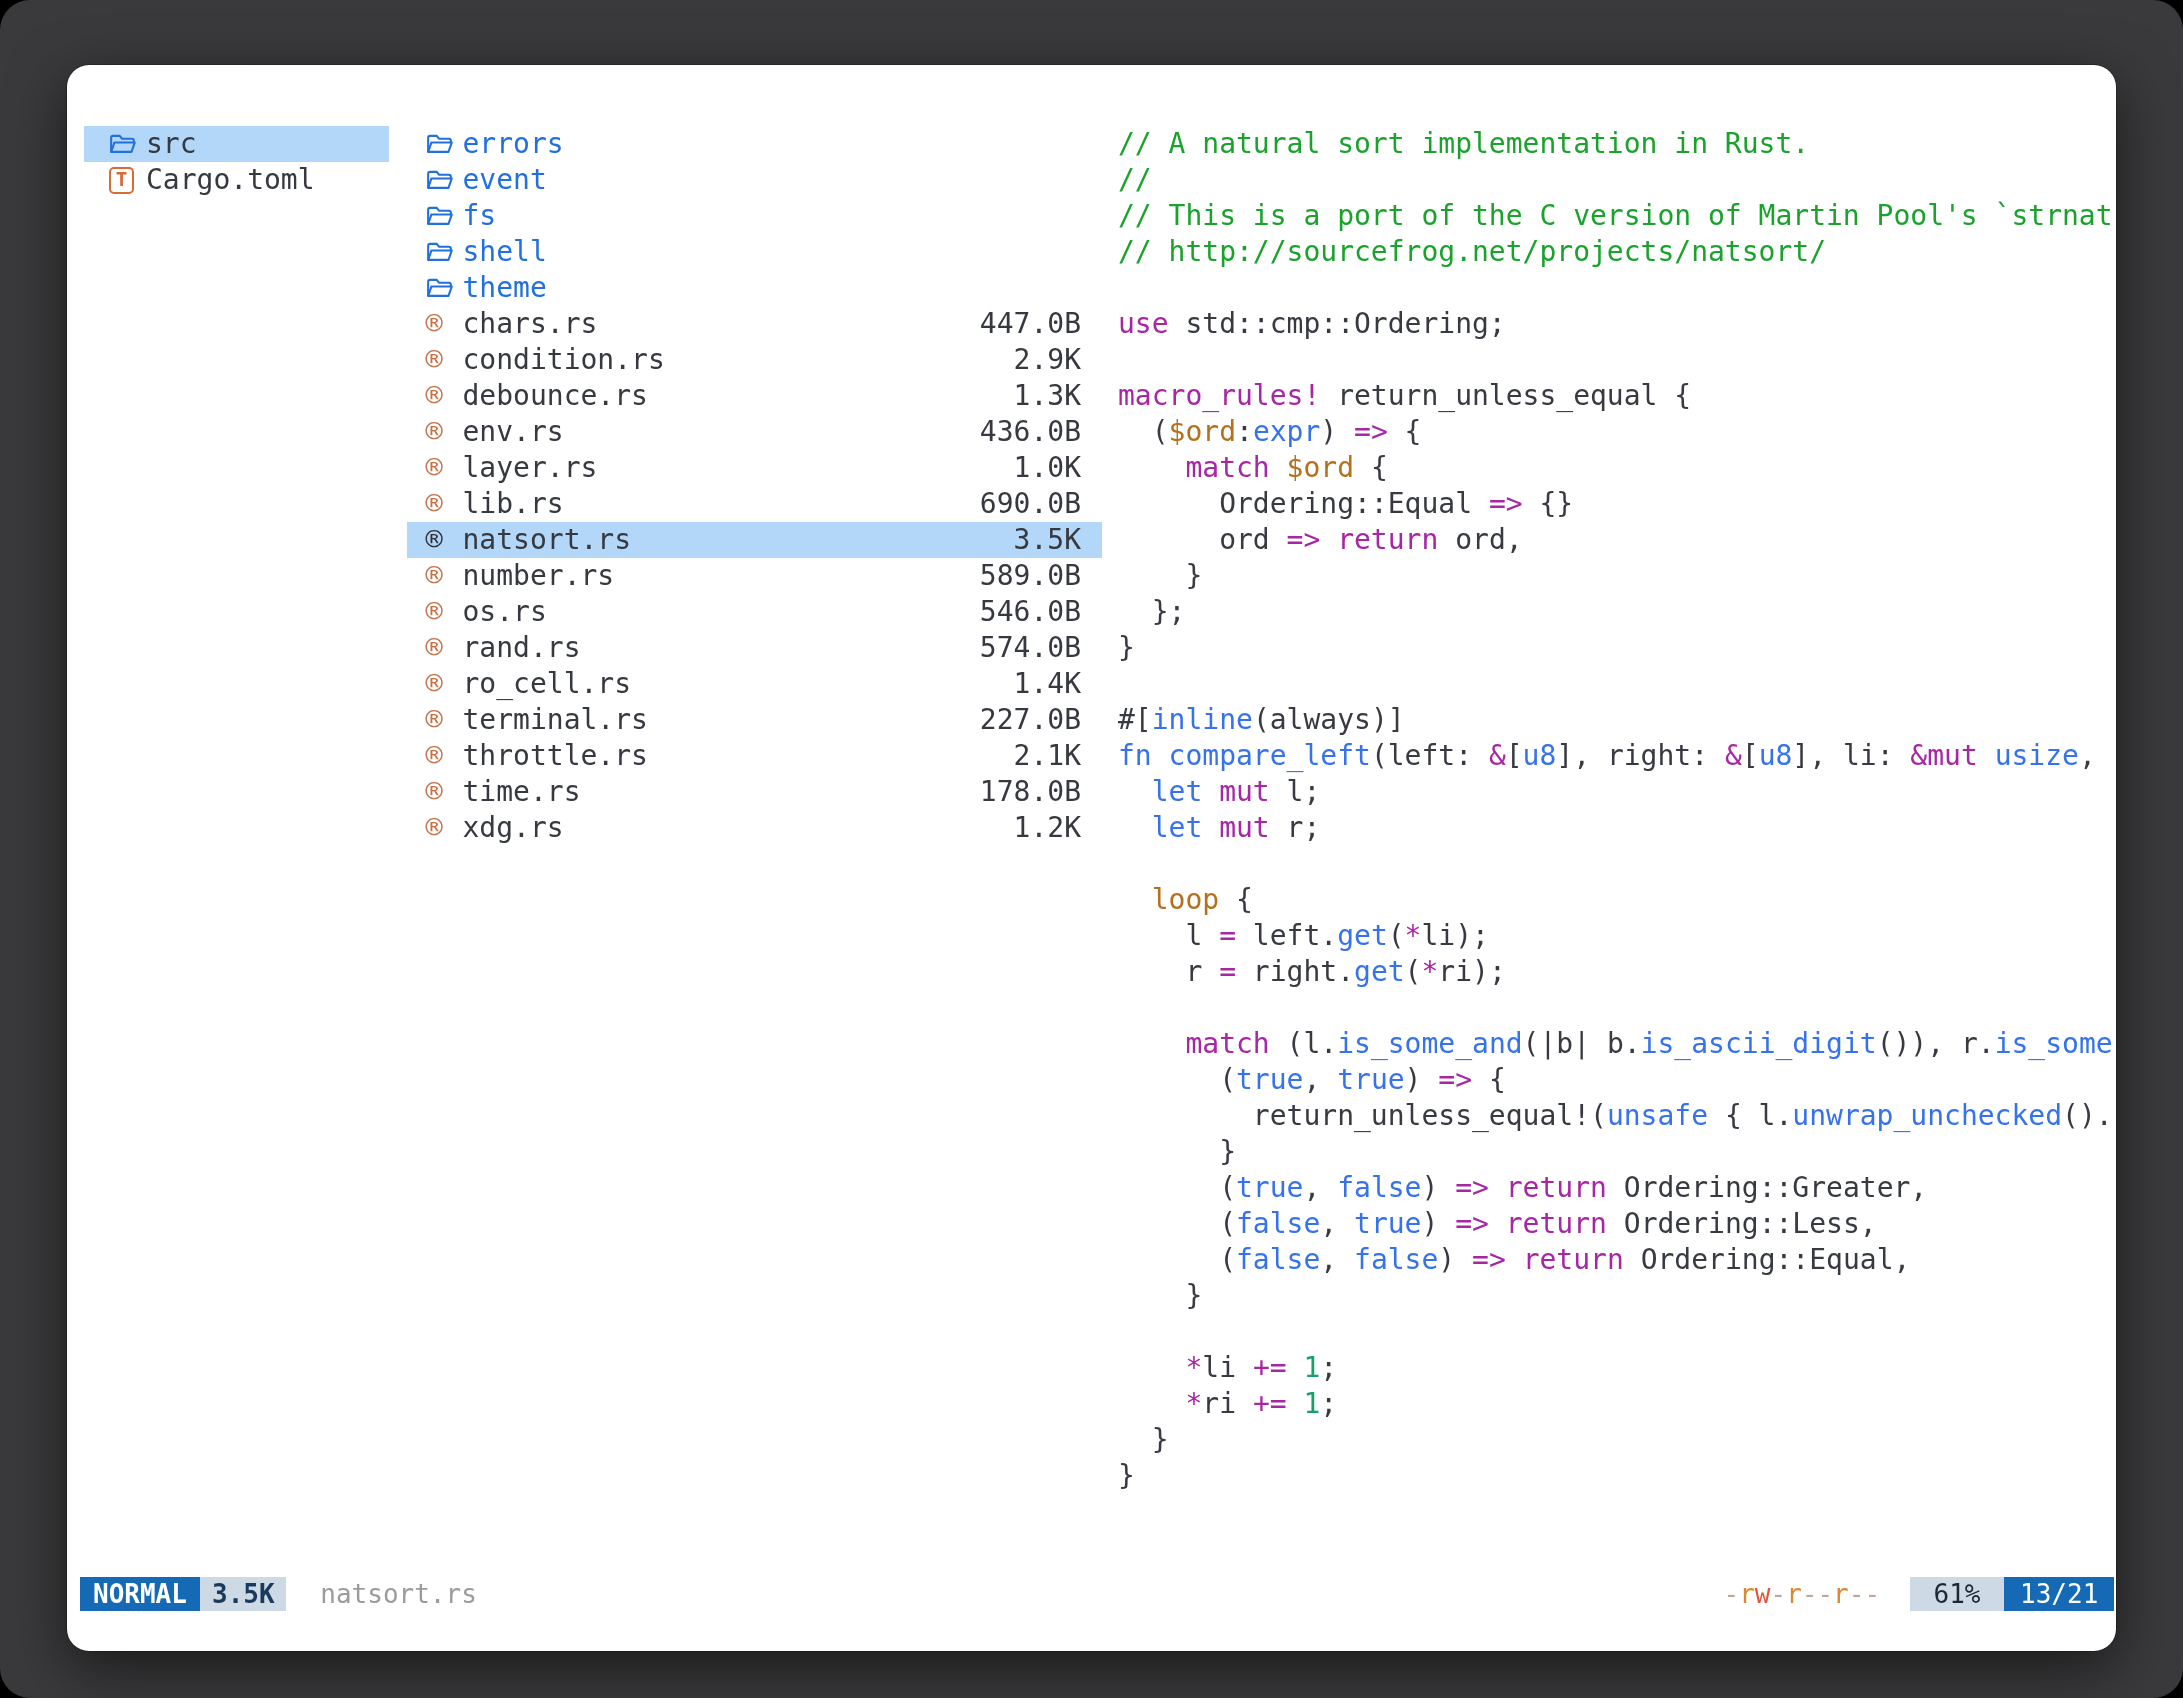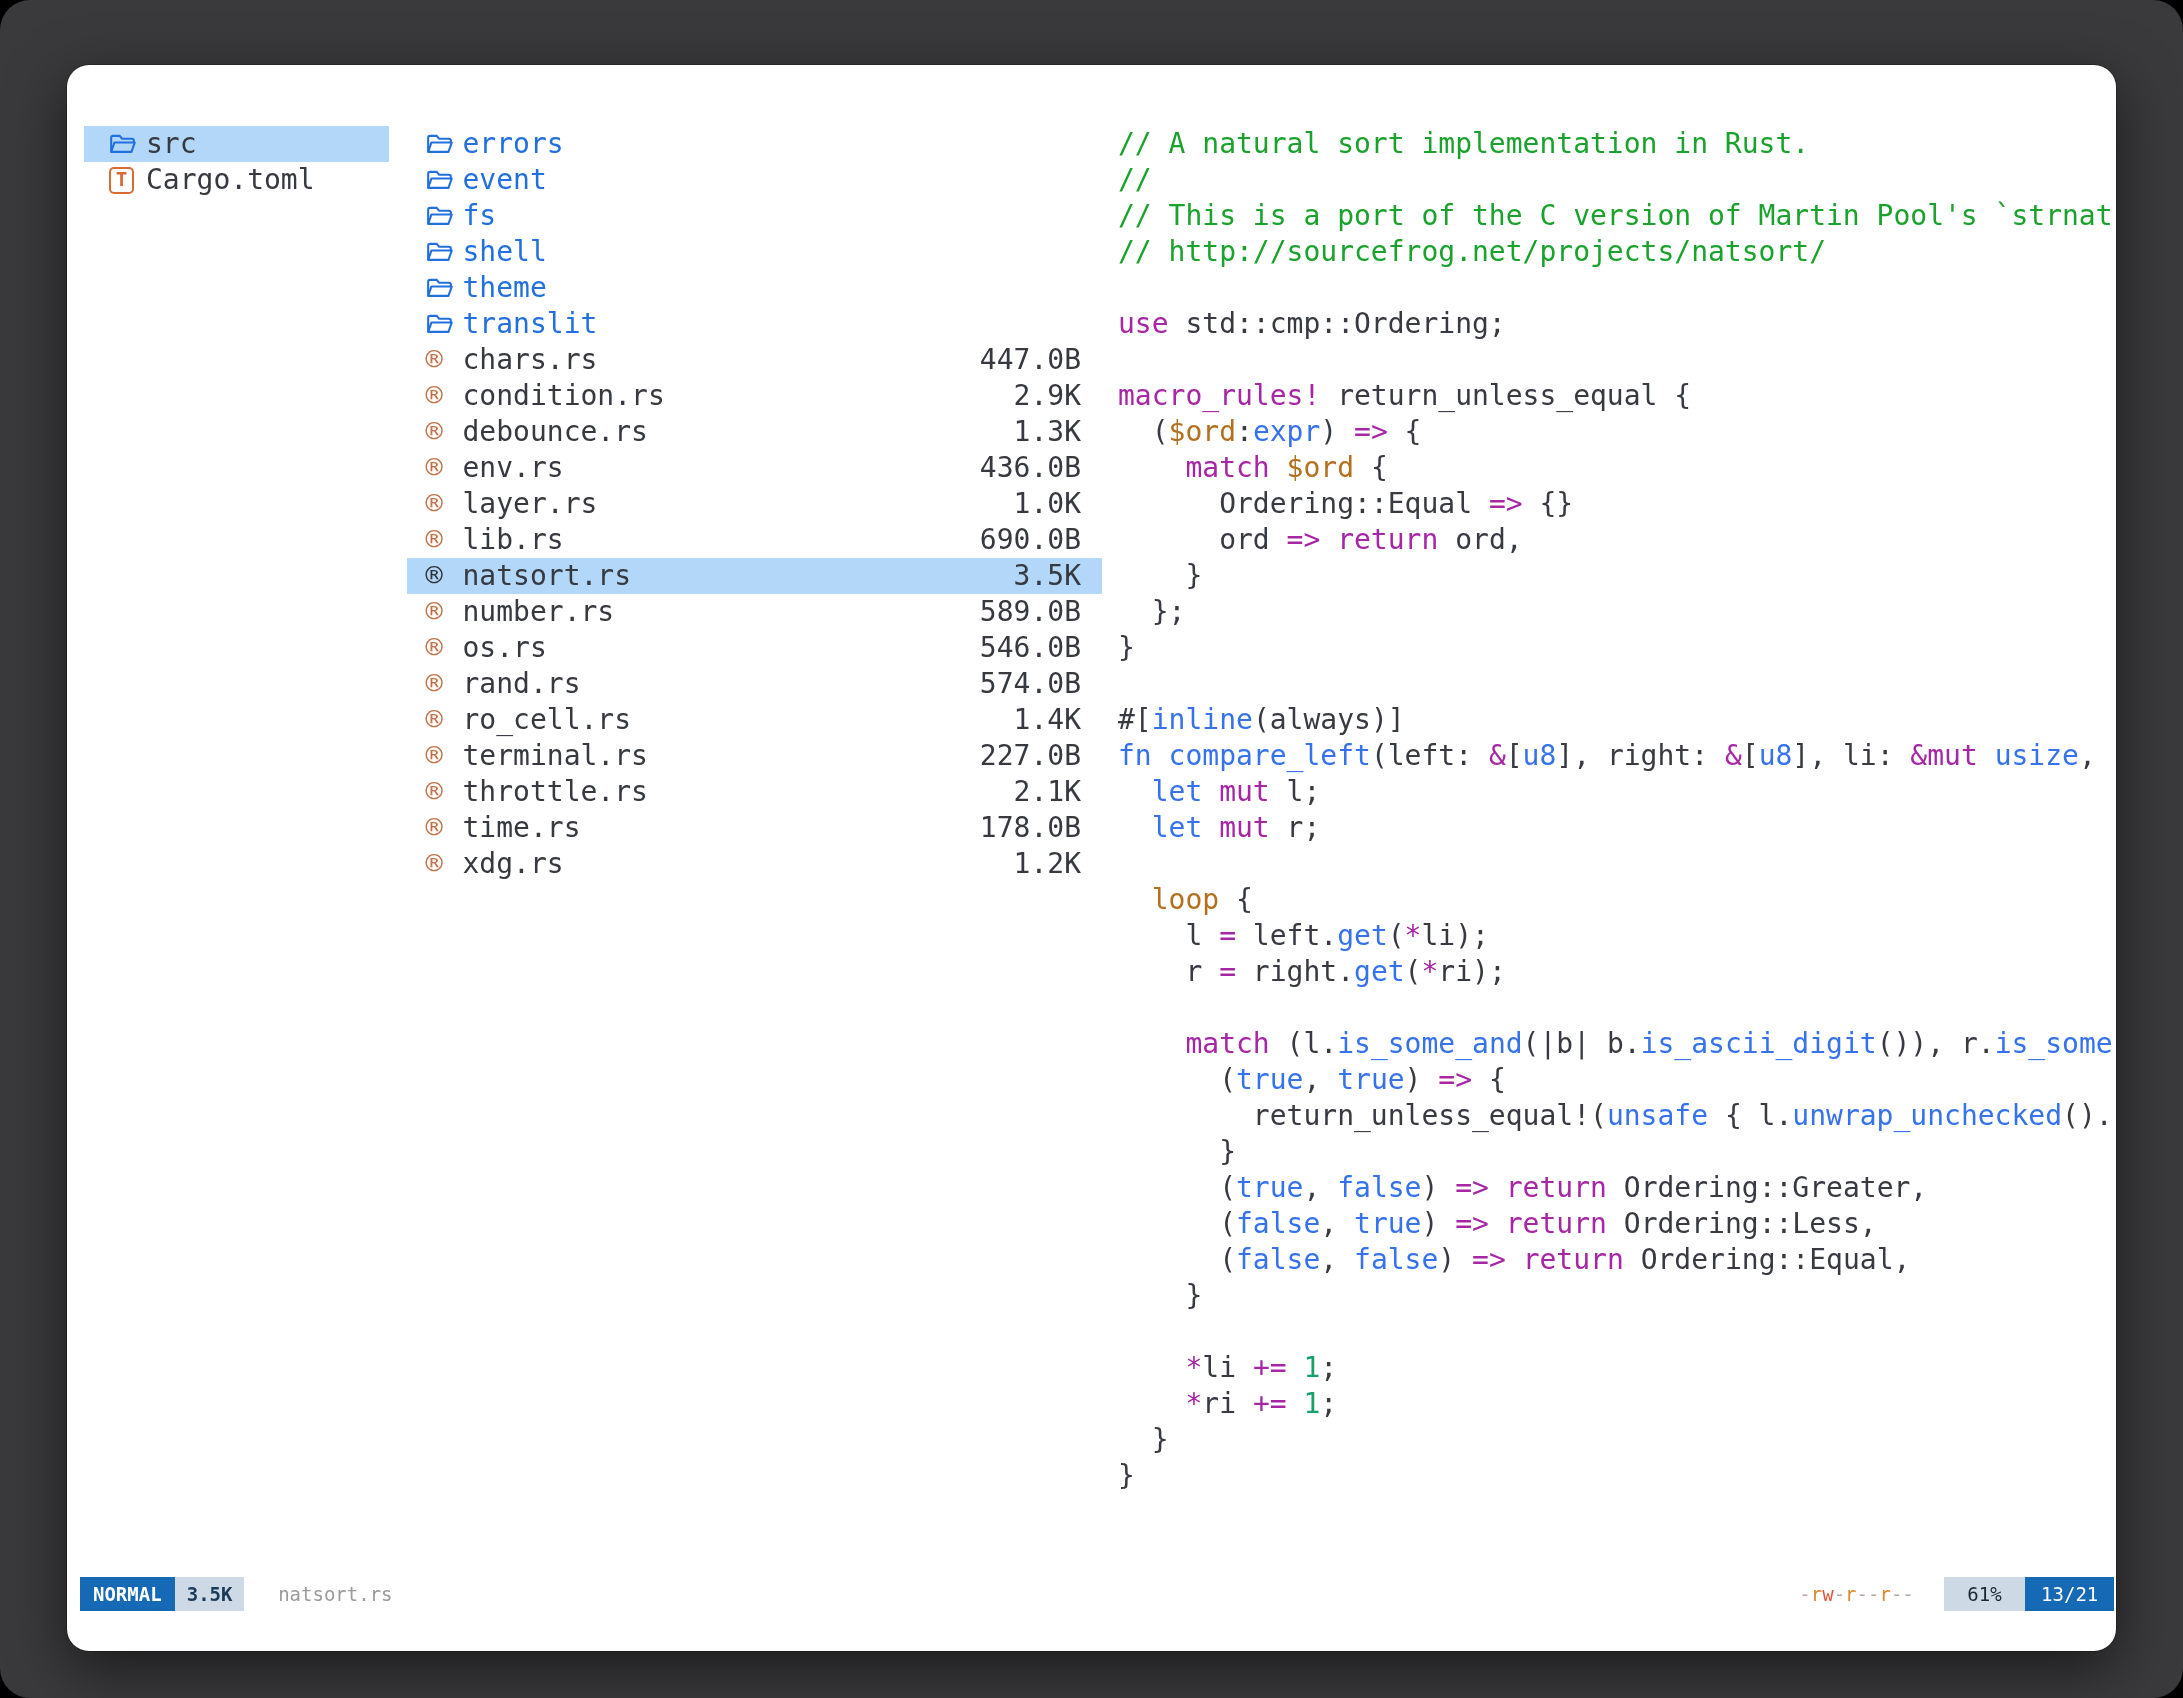--- a/index.html
+++ b/index.html
@@ -61,21 +61,21 @@
   .tok-pln { color:var(--code_pln, #383a42); }
   .tok-com { color:var(--code_com, #1aa22d); }
   .tok-kw  { color:var(--code_kw,  #a626a4); }
   .tok-blu { color:var(--code_blu, #3572ec); }
   .tok-brn { color:var(--code_brn, #b3701f); }
   .tok-num { color:var(--code_num, #18a06a); }
 
   .status-bar {
     position:absolute; left:12.6px; right:1.7px; bottom:40px; height:34px;
     display:flex; align-items:center;
-    font-size:19px; line-height:34px;
+    font-size:26px; line-height:34px;
   }
   .badge { display:inline-flex; align-items:center; height:34px; padding:0 13.4px; }
   .badge-mode { background:var(--badge_blue, #1569b5); color:#fff; font-weight:bold; }
   .badge-size { background:var(--badge_light, #cdd9e4); color:var(--badge_size_text, #1a3a5c); font-weight:bold; padding:0 11.7px; }
   .status-filename { color:var(--filename_grey, #9b9b9b); margin-left:34px; }
   .status-right { margin-left:auto; display:flex; align-items:center; }
   .perms { margin-right:30px; white-space:pre; }
   .perm-dim { color:var(--perm_dim, #bda89e); }
   .perm-r   { color:var(--perm_r, #d9882f); }
   .perm-w   { color:var(--perm_w, #e0563c); }
@@ -110,24 +110,20 @@
               <path d="M2 20 L5.5 10 H27 L23.5 20 Z" fill="none" stroke="currentColor" stroke-width="2.2" stroke-linejoin="round"></path>
             </svg></span><span class="fname">fs</span><span class="fsize"></span></div>
         <div class="row is-folder"><span class="icon icon-folder"><svg viewBox="0 0 28 24" width="27" height="22.7">
               <path d="M2 20 V5 a2 2 0 0 1 2-2 h7 l2.5 3 H24 a2 2 0 0 1 2 2 v2" fill="none" stroke="currentColor" stroke-width="2.2"></path>
               <path d="M2 20 L5.5 10 H27 L23.5 20 Z" fill="none" stroke="currentColor" stroke-width="2.2" stroke-linejoin="round"></path>
             </svg></span><span class="fname">shell</span><span class="fsize"></span></div>
         <div class="row is-folder"><span class="icon icon-folder"><svg viewBox="0 0 28 24" width="27" height="22.7">
               <path d="M2 20 V5 a2 2 0 0 1 2-2 h7 l2.5 3 H24 a2 2 0 0 1 2 2 v2" fill="none" stroke="currentColor" stroke-width="2.2"></path>
               <path d="M2 20 L5.5 10 H27 L23.5 20 Z" fill="none" stroke="currentColor" stroke-width="2.2" stroke-linejoin="round"></path>
             </svg></span><span class="fname">theme</span><span class="fsize"></span></div>
-        <div class="row is-folder"><span class="icon icon-folder"><svg viewBox="0 0 28 24" width="27" height="22.7">
-              <path d="M2 20 V5 a2 2 0 0 1 2-2 h7 l2.5 3 H24 a2 2 0 0 1 2 2 v2" fill="none" stroke="currentColor" stroke-width="2.2"></path>
-              <path d="M2 20 L5.5 10 H27 L23.5 20 Z" fill="none" stroke="currentColor" stroke-width="2.2" stroke-linejoin="round"></path>
-            </svg></span><span class="fname">translit</span><span class="fsize"></span></div>
         <div class="row"><span class="icon icon-rust">®</span><span class="fname">chars.rs</span><span class="fsize">447.0B</span></div>
         <div class="row"><span class="icon icon-rust">®</span><span class="fname">condition.rs</span><span class="fsize">2.9K</span></div>
         <div class="row"><span class="icon icon-rust">®</span><span class="fname">debounce.rs</span><span class="fsize">1.3K</span></div>
         <div class="row"><span class="icon icon-rust">®</span><span class="fname">env.rs</span><span class="fsize">436.0B</span></div>
         <div class="row"><span class="icon icon-rust">®</span><span class="fname">layer.rs</span><span class="fsize">1.0K</span></div>
         <div class="row"><span class="icon icon-rust">®</span><span class="fname">lib.rs</span><span class="fsize">690.0B</span></div>
         <div class="row selected"><span class="icon icon-rust">®</span><span class="fname">natsort.rs</span><span class="fsize">3.5K</span></div>
         <div class="row"><span class="icon icon-rust">®</span><span class="fname">number.rs</span><span class="fsize">589.0B</span></div>
         <div class="row"><span class="icon icon-rust">®</span><span class="fname">os.rs</span><span class="fsize">546.0B</span></div>
         <div class="row"><span class="icon icon-rust">®</span><span class="fname">rand.rs</span><span class="fsize">574.0B</span></div>

